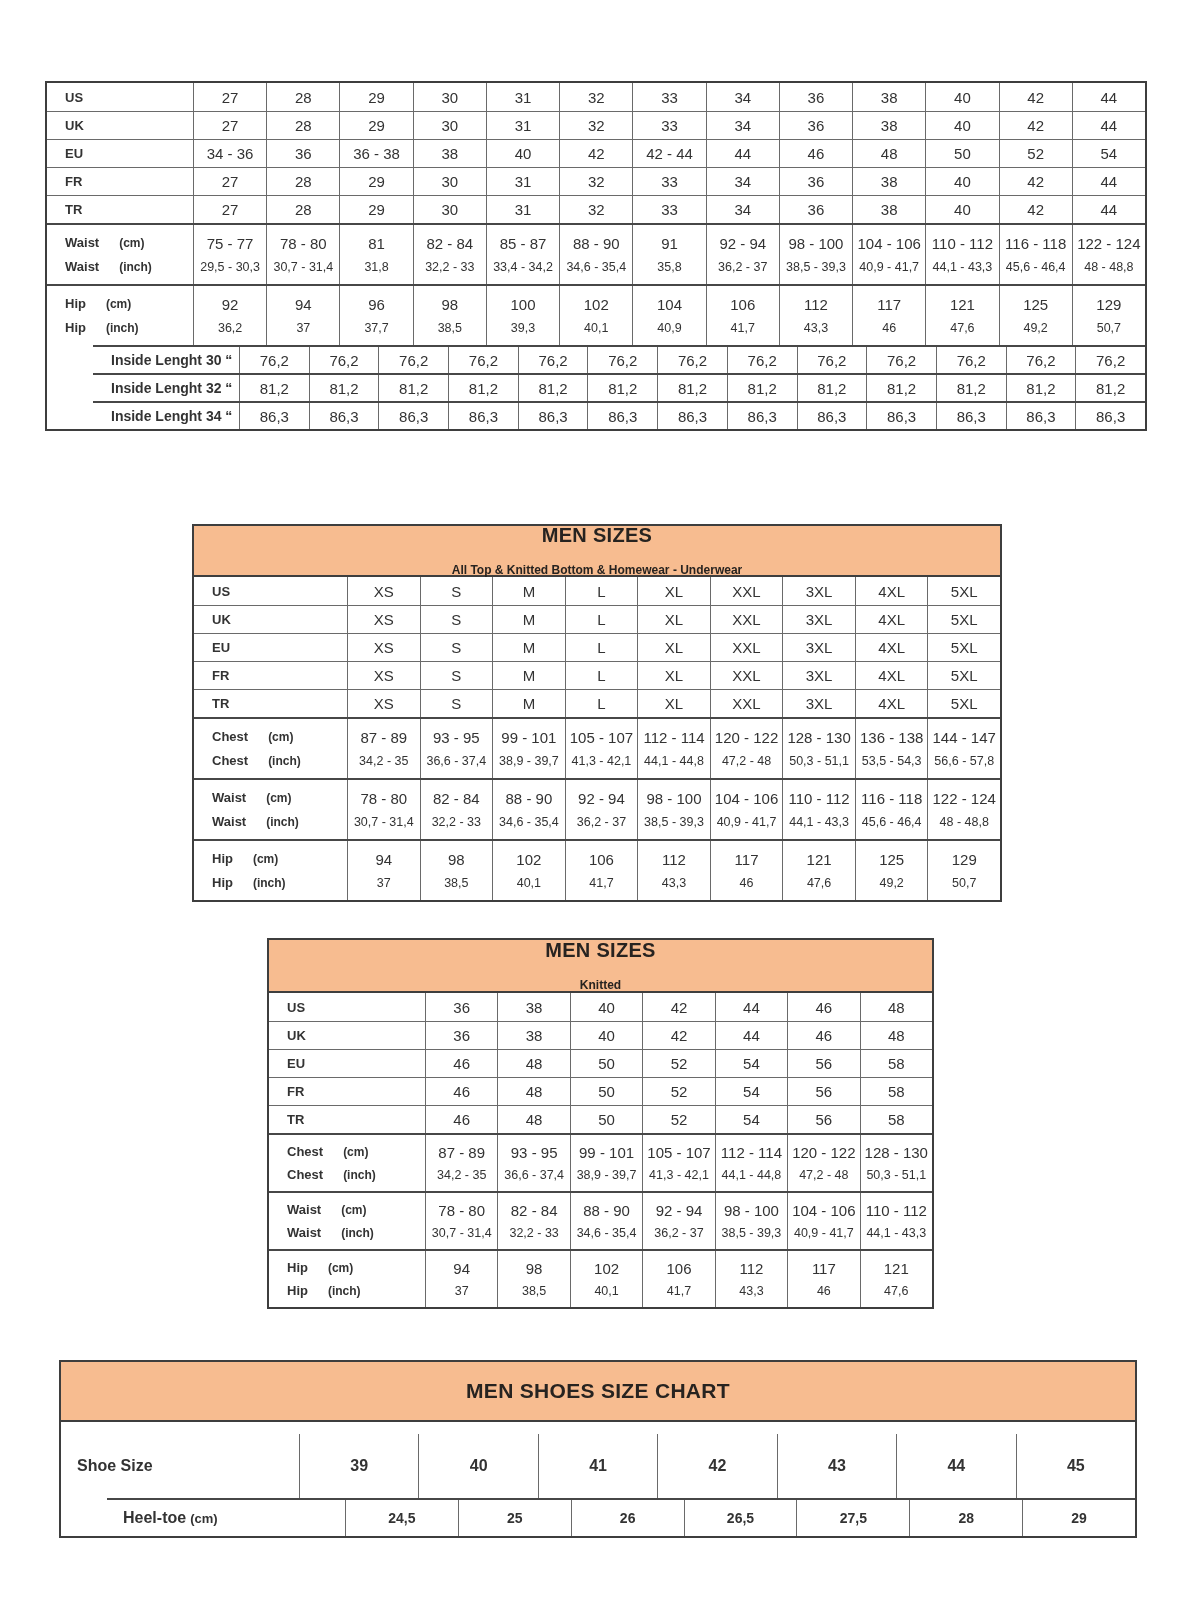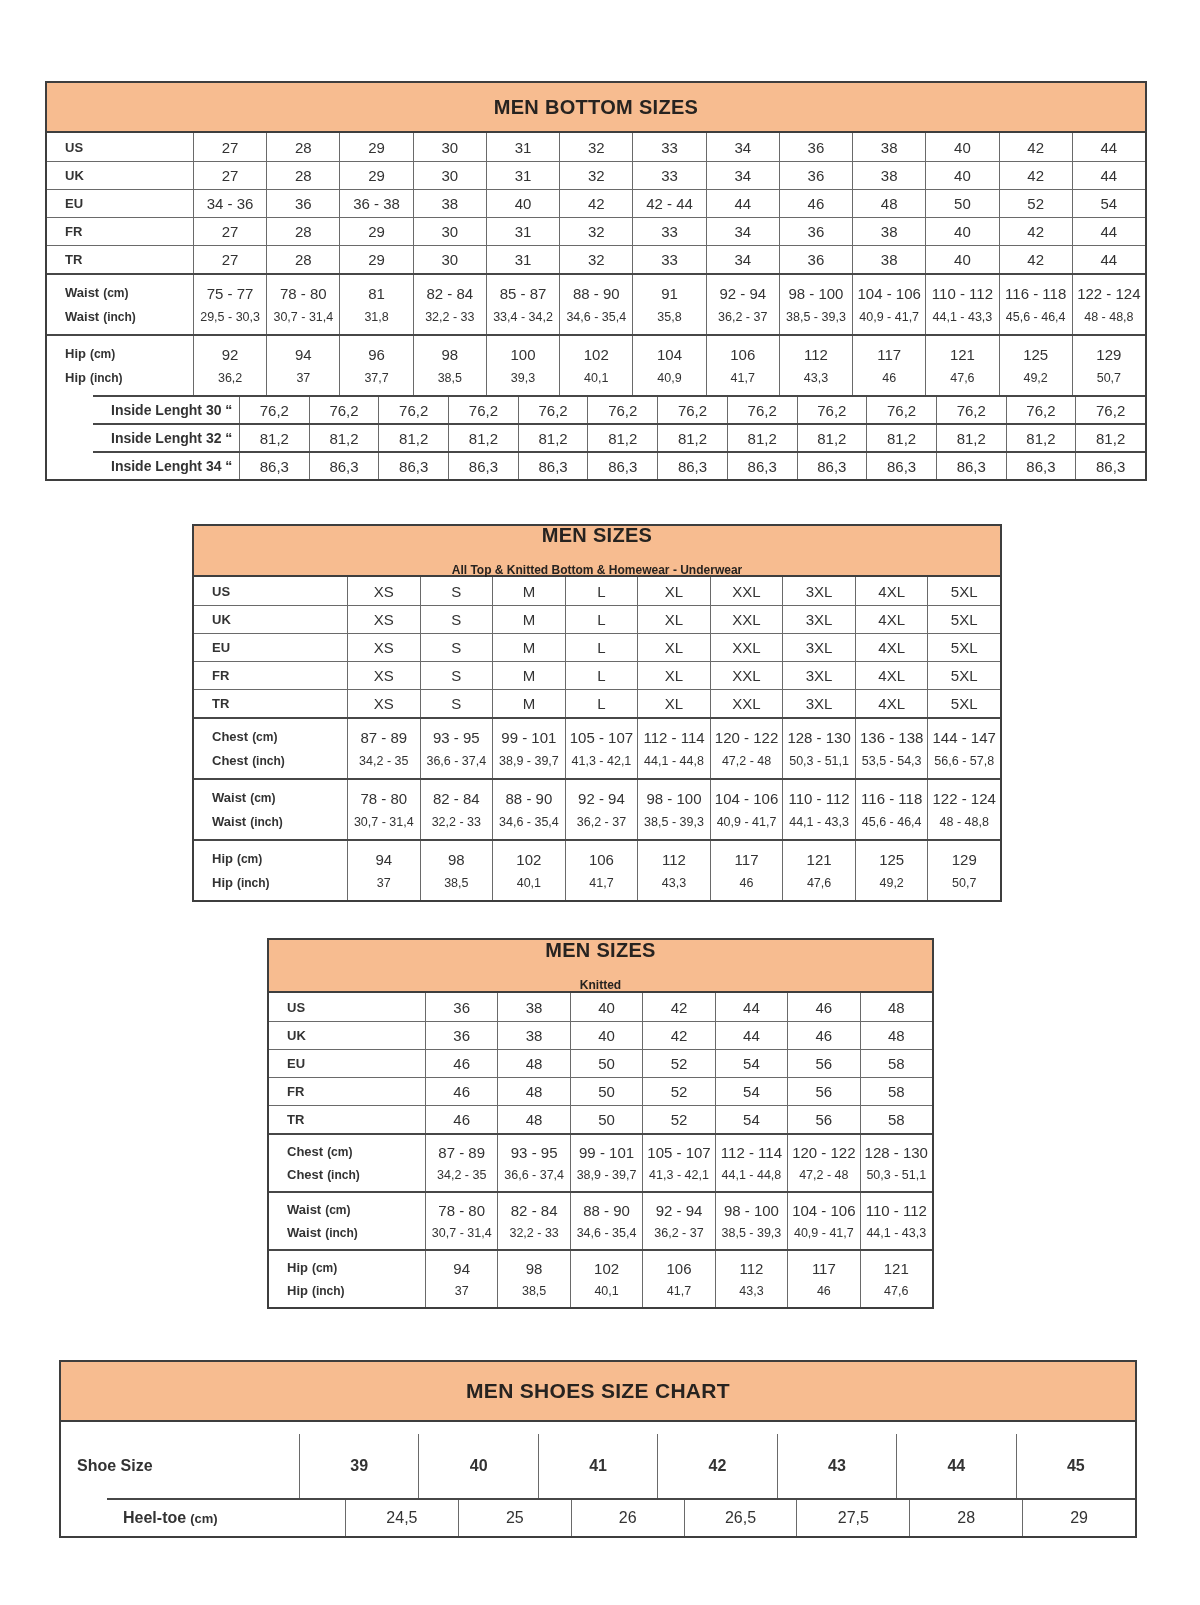--- a/index.html
+++ b/index.html
@@ -57,43 +57,39 @@
   .cell{font-size:15px;white-space:nowrap;}
 
   .row-size{height:28px;}
   .row-single{height:28px;margin-left:46px;}
   .row-pair{height:61px;}
   .t3 .row-pair{height:58px;}
 
   .t1 .row-single .lab-main{font-size:14px;}
 
   .row-pair .lcell{flex-direction:column;align-items:flex-start;justify-content:space-evenly;gap:0;}
-  .lab-line{display:flex;align-items:baseline;gap:4px;text-align:right;}
+  .lab-line{display:flex;align-items:baseline;gap:20px;text-align:right;}
   .row-pair .cell{flex-direction:column;justify-content:space-evenly;}
   .v-top{font-size:15px;line-height:1;}
   .v-bottom{font-size:12.5px;line-height:1;}
 
   .t4 .row-size{height:64px;}
   .t4 .row-single{height:38px;}
   .t4 .lcell{padding-left:16px;}
   .t4 .lab-main{font-size:16px;}
   .t4 .lab-unit{font-size:13px;}
   .t4 .row-size .cell{font-weight:bold;font-size:16px;}
-  .t4 .row-single .cell{font-size:16px;}
+  .t4 .row-single .cell{font-size:14px;font-weight:bold;}
 </style>
 </head>
 <body>
 
 <div class="page">
 
   <section class="stable t1">
-    <header class="thead">
-      <div class="ttitle">MEN BOTTOM SIZES</div>
-
-    </header>
     <div class="tbody">
         <div class="trow row-size" style="grid-template-columns: var(--labelw) repeat(13, 1fr);">
           <div class="lcell">
             <span class="lab-main">US</span>
           </div>
           <div class="cell">27</div>
           <div class="cell">28</div>
           <div class="cell">29</div>
           <div class="cell">30</div>
           <div class="cell">31</div>

